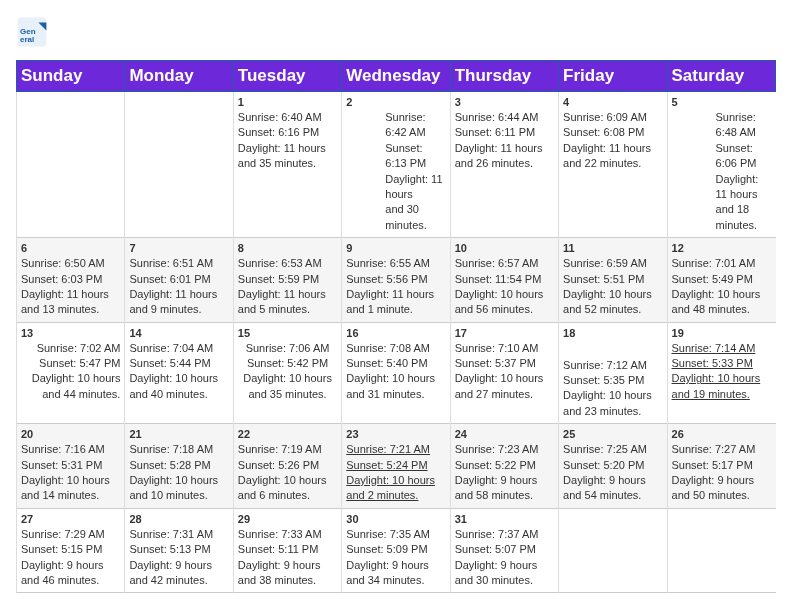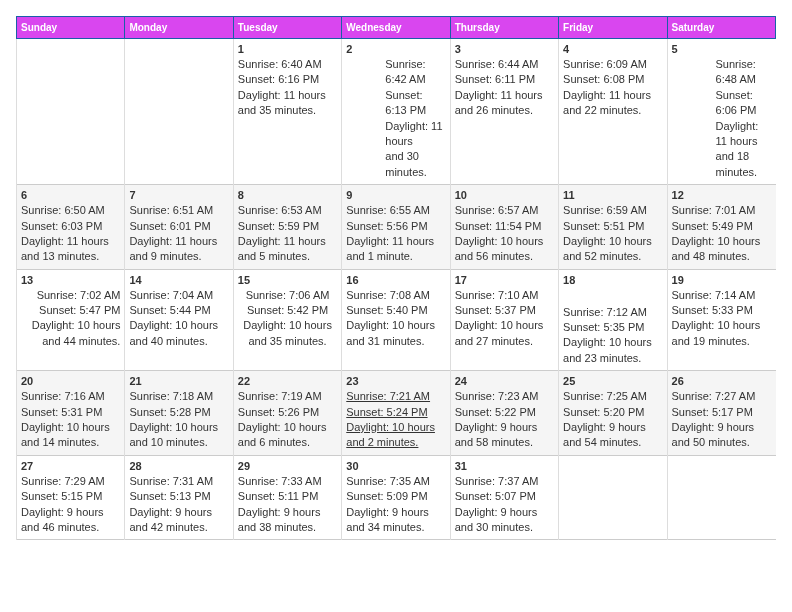--- a/index.html
+++ b/index.html
@@ -48,23 +48,23 @@
     .subtitle {
       font-size: 14px;
       color: #555;
     }
     table {
       width: 100%;
       border-collapse: collapse;
       table-layout: fixed;
     }
     thead tr th {
-      background-color: #d946ef;
+      background-color: #6d28d9;
       color: #fff;
-      font-size: 10px;
+      font-size: 17px;
       font-weight: bold;
       padding: 5px 4px;
       text-align: left;
       border: 1px solid #1a5fa8;
     }
     tbody tr {
       border-bottom: 1px solid #ccc;
     }
     tbody tr td {
       vertical-align: top;
@@ -96,20 +96,40 @@
       background: #f5f5f5;
     }
     .empty-cell {
       background: #fafafa;
     }
   </style>
 </head>
 <body>
 
 <div class="container">
+  <div class="header">
+    <div class="logo">
+      <svg class="logo-icon" viewBox="0 0 40 40">
+        <rect x="2" y="2" width="36" height="36" rx="4" fill="#e8f0fa"></rect>
+        <text x="5" y="22" font-size="10" font-weight="bold" fill="#1a5fa8">Gen</text>
+        <text x="5" y="33" font-size="10" font-weight="bold" fill="#1a5fa8">eral</text>
+        <polygon points="28,8 38,8 38,18" fill="#1a5fa8"></polygon>
+      </svg>
+      <div>
+        <div class="logo-text">
+          <span class="blue"></span><br>
+          <span class="blue"></span>
+        </div>
+      </div>
+    </div>
+    <div class="title-block">
+      <div class="month-title"></div>
+      <div class="subtitle"></div>
+    </div>
+  </div>
 
   <table>
     <thead>
       <tr>
       <th>Sunday</th>
           <th>Monday</th>
           <th>Tuesday</th>
           <th>Wednesday</th>
           <th>Thursday</th>
           <th>Friday</th>
@@ -245,21 +265,21 @@
           </td>
           <td>
             <span class="day-num">18</span>
             <div class="day-info" style="white-space: pre-line; margin-top: 19px;">Sunrise: 7:12 AM
 Sunset: 5:35 PM
 Daylight: 10 hours
 and 23 minutes.</div>
           </td>
           <td>
             <span class="day-num">19</span>
-            <div class="day-info" style="white-space: pre-line;">Sunrise: 7:14 AM
+            <div class="day-info" style="white-space: pre-line; text-decoration: underline;">Sunrise: 7:14 AM
 Sunset: 5:33 PM
 Daylight: 10 hours
 and 19 minutes.</div>
           </td>
         </tr>
         <tr>
           <td>
             <span class="day-num">20</span>
             <div class="day-info" style="white-space: pre-line;">Sunrise: 7:16 AM
 Sunset: 5:31 PM

